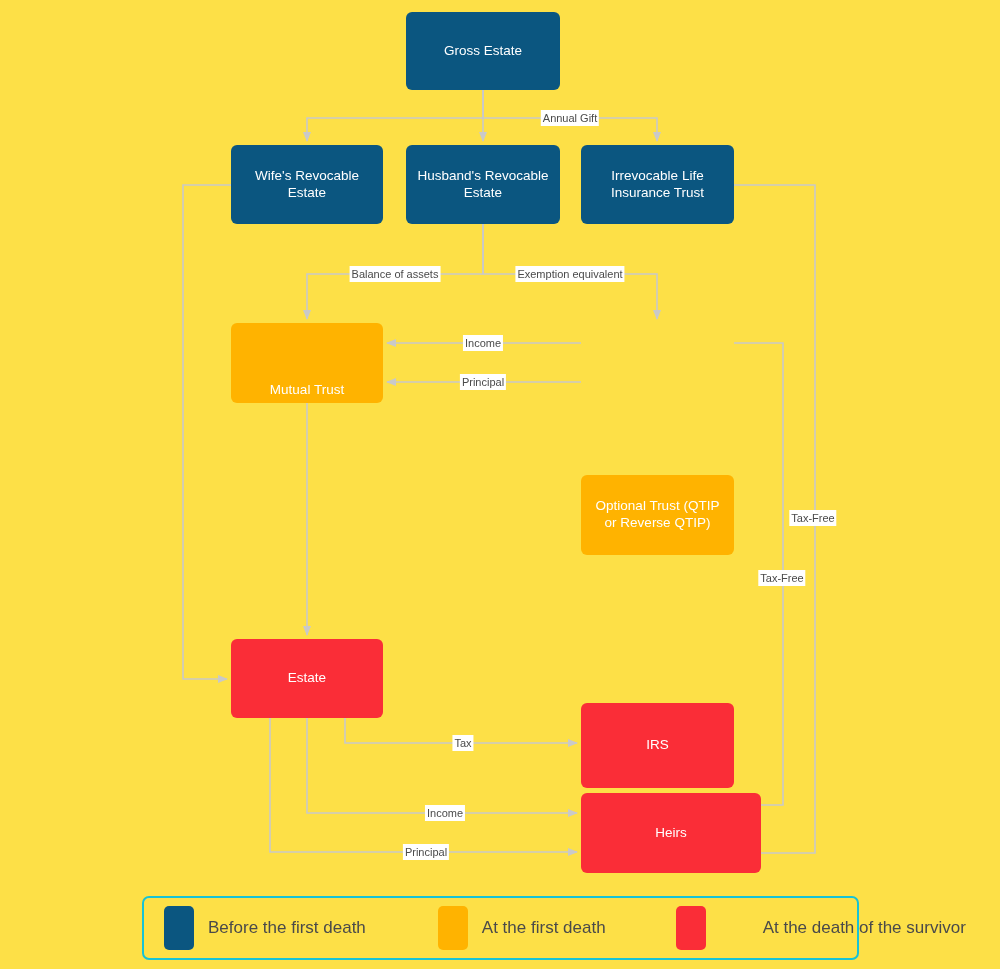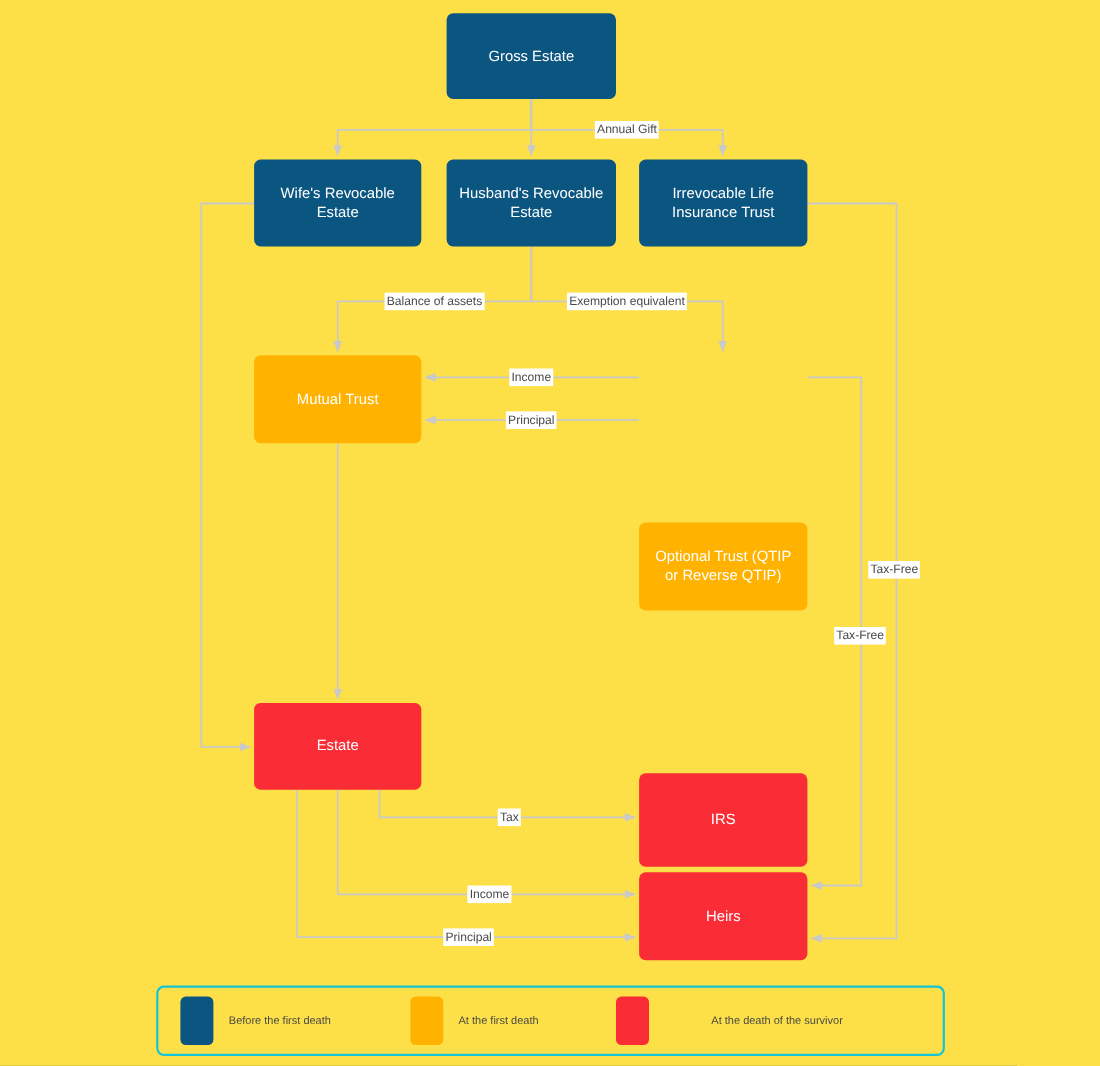--- a/index.html
+++ b/index.html
@@ -20,21 +20,21 @@
           transform:translate(-50%,-50%);}
 
   #legend{position:absolute;left:142px;top:896px;width:717px;height:64px;
           border:2px solid #17c3d6;border-radius:7px;box-sizing:border-box;
           display:flex;align-items:center;}
   .lg-item{display:flex;align-items:center;margin-left:22px;}
   .lg-sw{width:30px;height:44px;border-radius:5px;flex:none;}
   .lg-sw.blue{background:#0b5680;}
   .lg-sw.orange{background:#FFB300;}
   .lg-sw.red{background:#FA2D37;}
-  .lg-tx{margin-left:14px;color:#4a4a4a;font-size:10px;white-space:nowrap;}
+  .lg-tx{margin-left:14px;color:#4a4a4a;font-size:17px;white-space:nowrap;}
   .lg-item.i0{margin-left:20px;}
   .lg-item.i1{margin-left:72px;}
   .lg-item.i2{margin-left:70px;gap:43px;}
 </style>
 </head>
 <body>
 
 <div id="stage">
 
   <svg class="edges" viewBox="0 0 1000 969" xmlns="http://www.w3.org/2000/svg">
@@ -74,33 +74,33 @@
   </div>
   <div class="node blue" style="left:231px;top:145px;width:152px;height:79px;">
     <span>Wife's Revocable Estate</span>
   </div>
   <div class="node blue" style="left:406px;top:145px;width:154px;height:79px;">
     <span>Husband's Revocable Estate</span>
   </div>
   <div class="node blue" style="left:581px;top:145px;width:153px;height:79px;">
     <span>Irrevocable Life Insurance Trust</span>
   </div>
-  <div class="node orange" style="left:231px;top:323px;width:152px;height:80px;">
+  <div class="node orange" style="left:231px;top:323px;width:152px;height:80px;align-items:flex-end;">
     <span>Mutual Trust</span>
   </div>
   <div class="node orange" style="left:581px;top:475px;width:153px;height:80px;">
     <span>Optional Trust (QTIP or Reverse QTIP)</span>
   </div>
   <div class="node red" style="left:231px;top:639px;width:152px;height:79px;">
     <span>Estate</span>
   </div>
   <div class="node red" style="left:581px;top:703px;width:153px;height:85px;">
     <span>IRS</span>
   </div>
-  <div class="node red" style="left:581px;top:793px;width:153px;height:80px;text-align:right;">
+  <div class="node red" style="left:581px;top:793px;width:180px;height:80px;text-align:right;">
     <span>Heirs</span>
   </div>
 
   <div class="elabel" style="left:570px;top:118px;">Annual Gift</div>
   <div class="elabel" style="left:395px;top:274px;">Balance of assets</div>
   <div class="elabel" style="left:570px;top:274px;">Exemption equivalent</div>
   <div class="elabel" style="left:483px;top:343px;">Income</div>
   <div class="elabel" style="left:483px;top:382px;">Principal</div>
   <div class="elabel" style="left:813px;top:518px;">Tax-Free</div>
   <div class="elabel" style="left:782px;top:578px;">Tax-Free</div>

